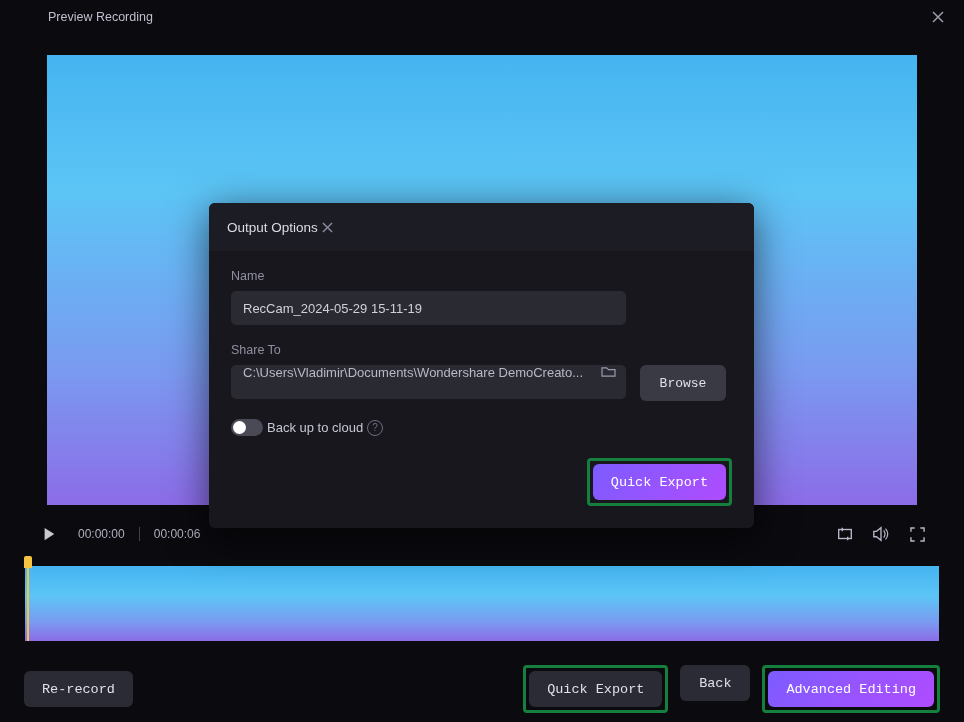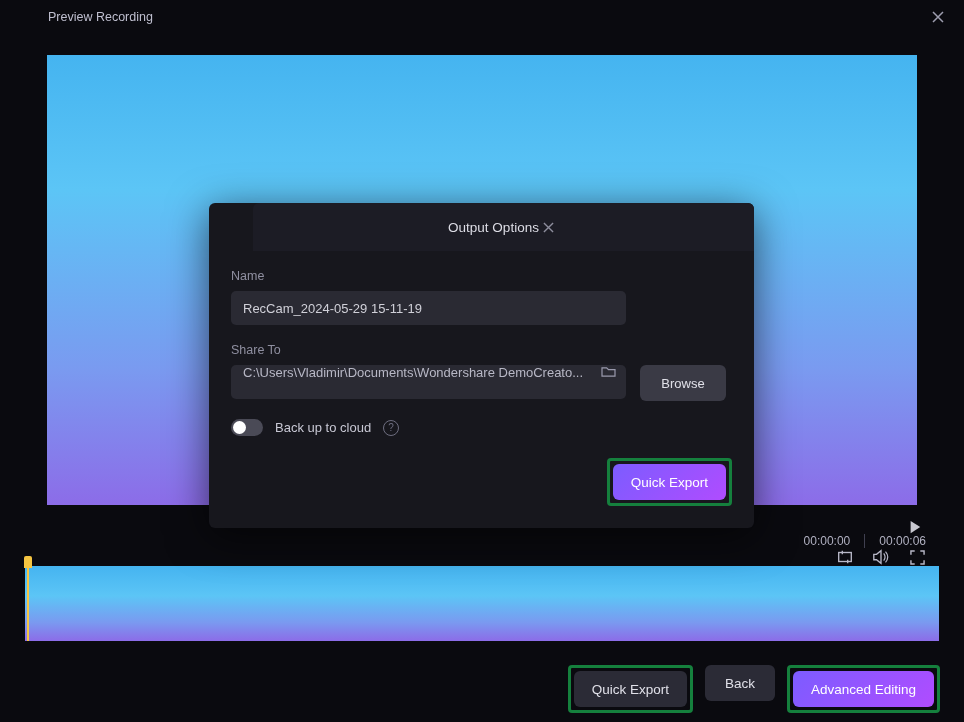--- a/index.html
+++ b/index.html
@@ -46,23 +46,22 @@
   width: 870px;
   height: 450px;
   background: linear-gradient(180deg, #45b4f0 0%, #5cc5f6 30%, #7a9af0 70%, #8c6ce8 100%);
 }
 .controls {
   position: absolute;
   left: 0; right: 0;
   top: 520px;
   height: 28px;
   display: flex;
-  align-items: flex-end;
+  align-items: center;
   padding: 0 38px;
-  flex-direction: column;
 }
 .play-btn {
   width: 22px;
   height: 22px;
   display: flex;
   align-items: center;
   justify-content: center;
   cursor: pointer;
   color: #c8c8d0;
 }
@@ -132,20 +131,21 @@
 .btn {
   height: 36px;
   padding: 14px 18px;
   border-radius: 6px;
   border: none;
   font-size: 13.5px;
   cursor: pointer;
   display: inline-flex;
   align-items: center;
   justify-content: center;
+  font-family: Liberation Mono, monospace;
 }
 .btn-dark {
   background: #2b2b36;
   color: #e0e0e8;
 }
 .btn-gradient {
   background: linear-gradient(135deg, #7c5cff, #b04cff);
   color: #fff;
   font-weight: 500;
 }
@@ -165,25 +165,24 @@
   top: 203px;
   width: 545px;
   background: #17171d;
   border-radius: 6px;
   box-shadow: 0 8px 40px rgba(0,0,0,0.6);
   z-index: 100;
 }
 .modal-header {
   display: flex;
   align-items: center;
-  justify-content: center;
+  justify-content: flex-start;
   padding: 14px 18px;
   background: #1c1c25;
   border-radius: 6px 6px 0 0;
-  margin-left: 44px;
 }
 .modal-title {
   font-size: 13.5px;
   color: #dcdce5;
 }
 .modal-close {
   cursor: pointer;
   color: #8d8d9d;
   width: 20px; height: 20px;
   display: flex; align-items: center; justify-content: center;
@@ -230,21 +229,21 @@
 .saveto-input span.path { flex: 1; overflow: hidden; text-overflow: ellipsis; }
 .folder-ic { margin-left: 6px; flex: 0 0 auto; }
 .browse-btn {
   flex: 0 0 86px;
   background: #3a3a45;
   font-size: 13px;
 }
 .toggle-row {
   display: flex;
   align-items: center;
-  gap: 12px;
+  gap: 4px;
 }
 .toggle {
   width: 32px;
   height: 17px;
   border-radius: 10px;
   background: #4a4a56;
   position: relative;
   cursor: pointer;
 }
 .toggle-knob {
@@ -317,20 +316,21 @@
       </svg>
     </div>
   </div>
 </div>
 
 <div class="timeline"></div>
 <div class="playhead"></div>
 <div class="playhead-line"></div>
 
 <div class="bottom-bar">
+  <button class="btn btn-dark">Re-record</button>
   <div class="bottom-right">
     <span class="highlight">
       <button class="btn btn-dark" style="min-width:112px">Quick Export</button>
     </span>
     <button class="btn btn-dark" style="min-width:70px">Back</button>
     <span class="highlight">
       <button class="btn btn-gradient" style="min-width:140px">Advanced Editing</button>
     </span>
   </div>
 </div>

